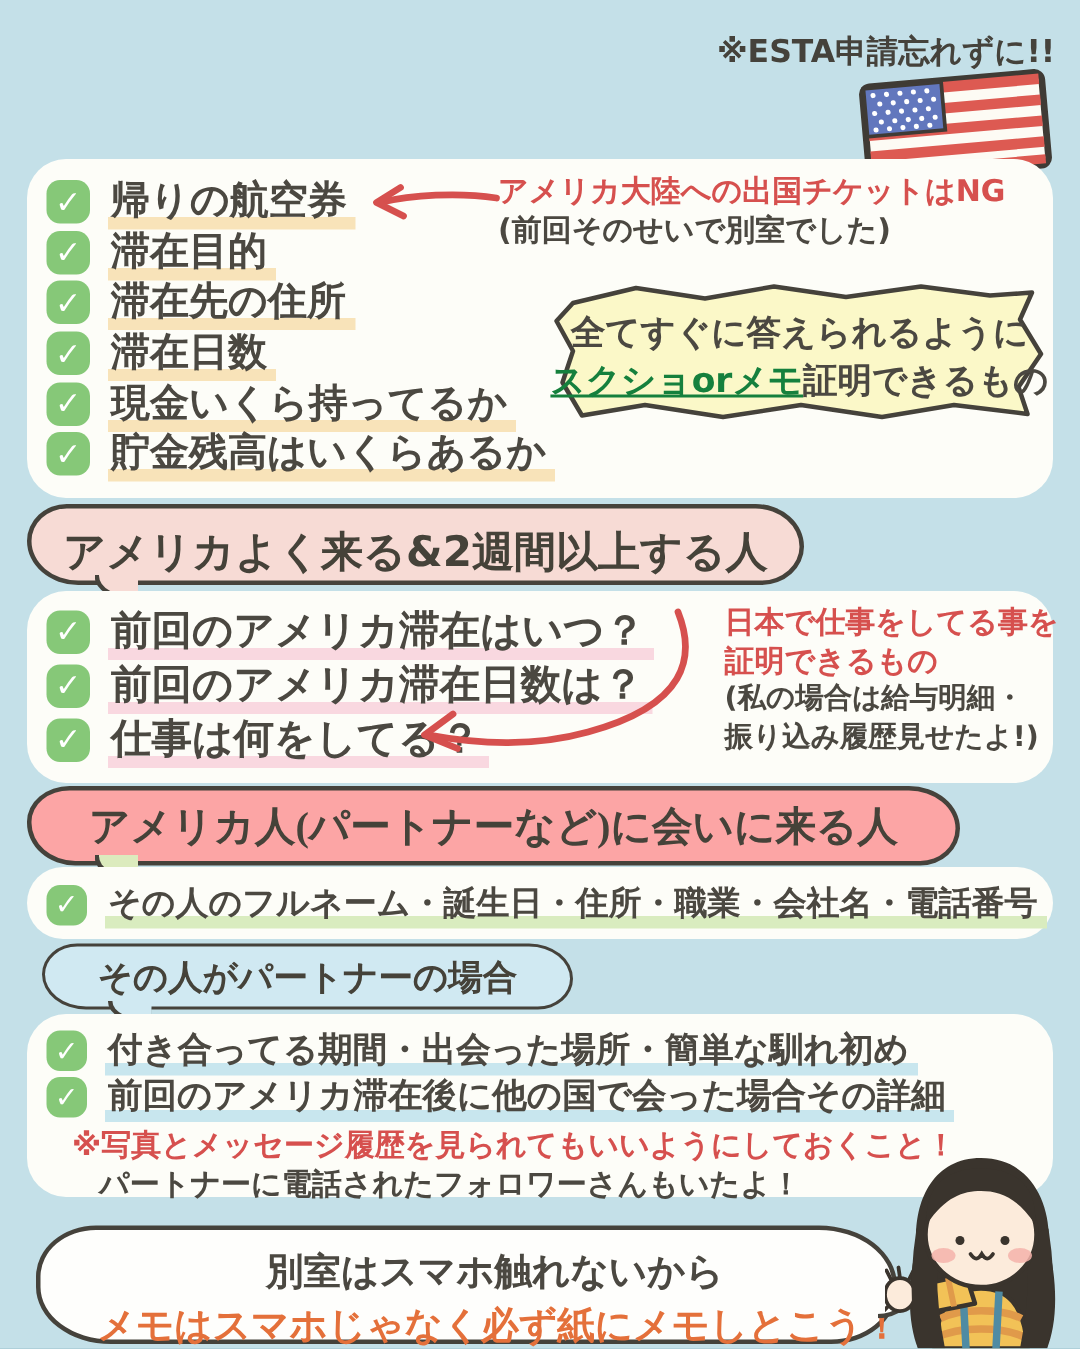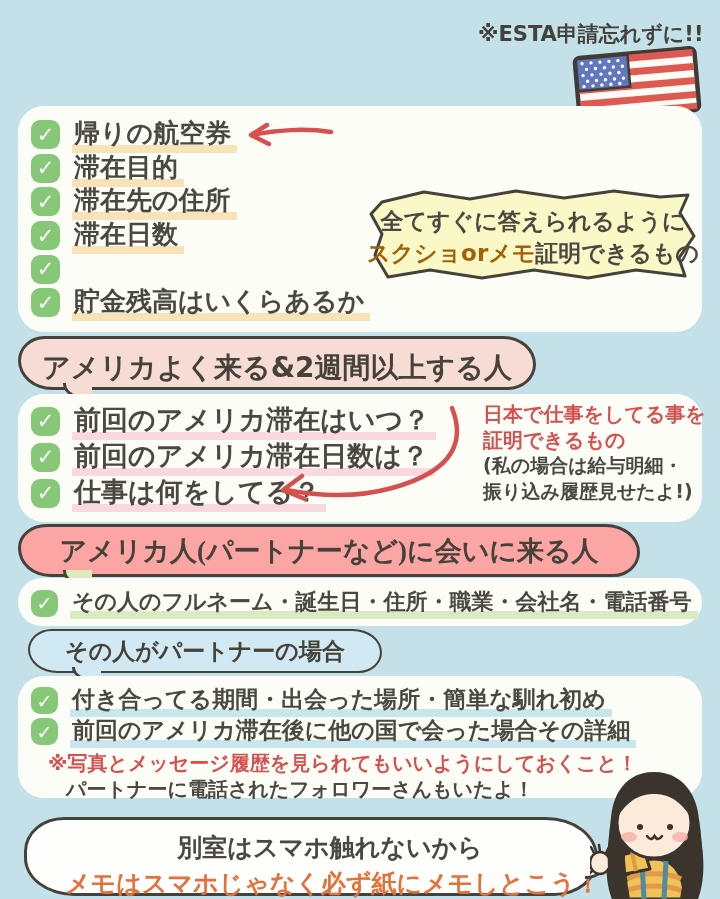--- a/index.html
+++ b/index.html
@@ -59,21 +59,21 @@
   .red-note2 .red-line { font-size:20px; }
   .red-note2 .dark-line { font-size:19px; }
   .card4-notes { left:48px; top:750px; line-height:26px; }
   .card4-notes .dark-line { padding-left:18px; }
 
   
   .tip { left:366px; top:184px; width:334px; height:102px; }
   .tip .txt { position:absolute; width:100%; text-align:center; font-size:23px; font-weight:800; color:#4b4841; white-space:nowrap; }
   .tip .l1 { top:22px; }
   .tip .l2 { top:54px; }
-  .accent-pink { color:#a16207; }
+  .accent-pink { color:#15803d;text-decoration:underline; }
 
   
   .hdr-bubble {
     position:absolute; box-sizing:border-box;
     border:3px solid #45423b; display:flex; align-items:center; justify-content:center;
     font-weight:800; color:#454239; white-space:nowrap;
   }
   .hdr-pink  { left:18px; top:336px; width:518px; height:54px; background:#f7dbd5;
                border-radius:28px 34px 30px 36px / 26px 30px 27px 31px; font-size:28px;align-items:flex-end; }
   .hdr-green { left:18px; top:524px; width:622px; height:53px; background:#fca5a5;
@@ -166,31 +166,36 @@
     <div class="check-row">
       <span class="checkbox">✓</span>
       <span class="item-text u-peach">滞在先の住所</span>
     </div>
     <div class="check-row">
       <span class="checkbox">✓</span>
       <span class="item-text u-peach">滞在日数</span>
     </div>
     <div class="check-row">
       <span class="checkbox">✓</span>
+      <span class="item-text u-peach">現金いくら持ってるか</span>
     </div>
     <div class="check-row">
       <span class="checkbox">✓</span>
       <span class="item-text u-peach">貯金残高はいくらあるか</span>
     </div>
   </div>
 
   <svg class="abs" style="left:243px; top:122px;" width="92" height="26" viewBox="0 0 92 26">
     <path d="M88 10 C 62 6 32 8 10 13" stroke="#d6504e" stroke-width="4.5" fill="none" stroke-linecap="round"></path>
     <path d="M24 3 L8 13 L26 22" stroke="#d6504e" stroke-width="4.5" fill="none" stroke-linecap="round" stroke-linejoin="round"></path>
   </svg>
+  <div class="abs red-note1">
+    <div class="red-line">アメリカ大陸への出国チケットはNG</div>
+    <div class="dark-line">(前回そのせいで別室でした)</div>
+  </div>
 
   <div class="abs tip">
     <svg width="334" height="102" viewBox="0 0 334 102">
       <path d="M16 18 L58 8 L104 15 L150 7 L198 14 L248 7 L294 13 L322 11 L314 29 L328 52 L313 74 L319 92
                L270 86 L222 94 L168 86 L116 94 L64 86 L22 93 L9 71 L16 50 L5 30 Z" fill="#fbf8c8" stroke="#45423b" stroke-width="3" stroke-linejoin="round"></path>
     </svg>
     <div class="txt l1">全てすぐに答えられるように</div>
     <div class="txt l2"><span class="accent-pink">スクショorメモ</span><span>証明できるもの</span></div>
   </div>
 

